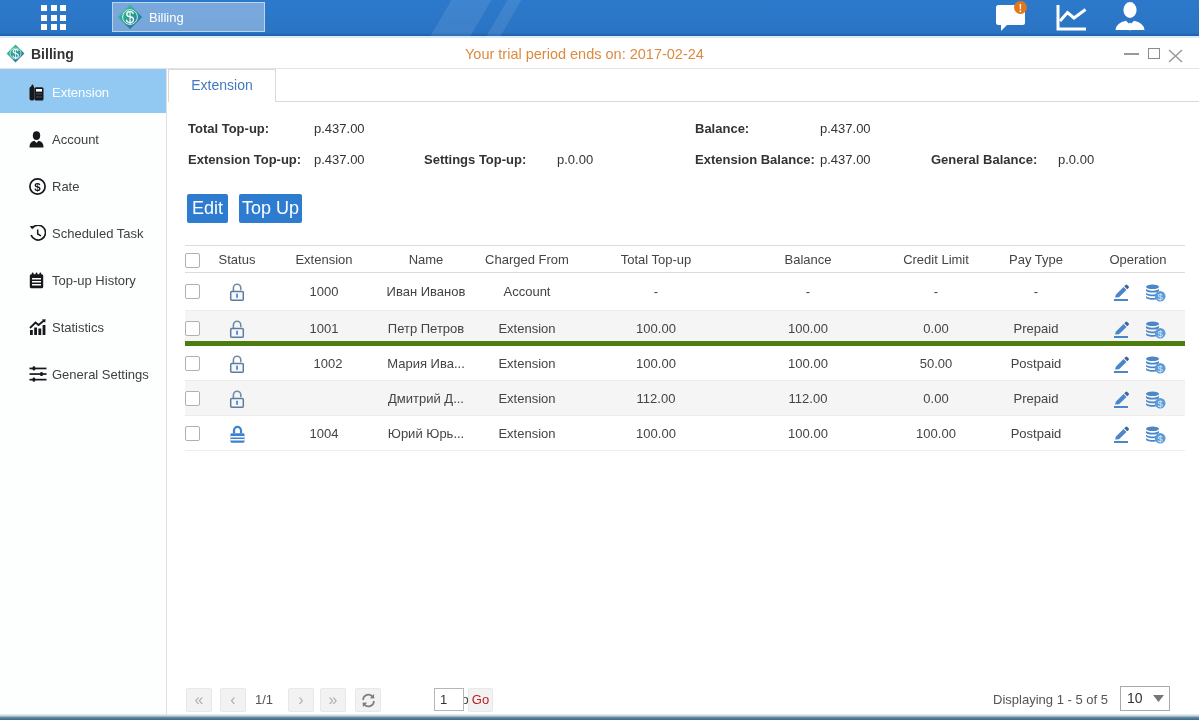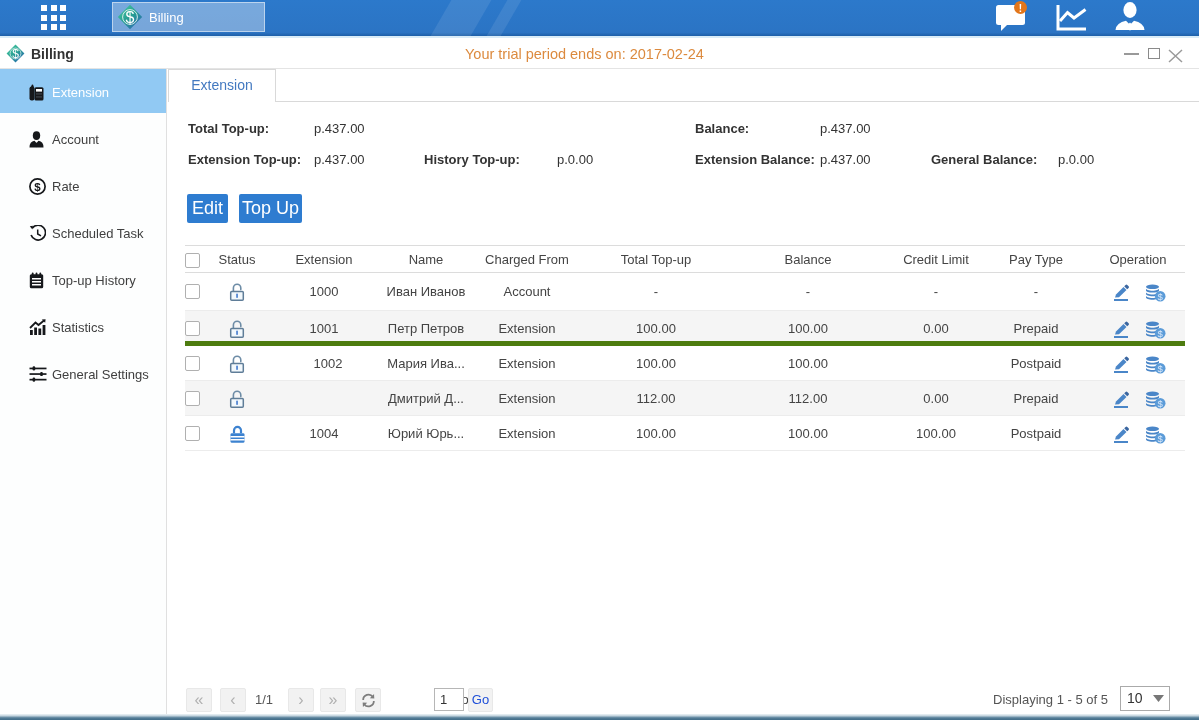--- a/index.html
+++ b/index.html
@@ -193,21 +193,21 @@
   <div class="tabsrow">
       <div class="tab">Extension</div>
     </div>
   <div class="stats">
     <div class="stat" style="left:20px; top:19px;"><b>Total Top-up:</b></div>
     <div class="stat" style="left:146px; top:19px;">p.437.00</div>
     <div class="stat" style="left:527px; top:19px;"><b>Balance:</b></div>
     <div class="stat" style="left:652px; top:19px;">p.437.00</div>
     <div class="stat" style="left:20px; top:50px;"><b>Extension Top-up:</b></div>
     <div class="stat" style="left:146px; top:50px;">p.437.00</div>
-    <div class="stat" style="left:256px; top:50px;"><b>History Top-up:</b></div>
+    <div class="stat" style="left:256px; top:50px;"><b>Settings Top-up:</b></div>
     <div class="stat" style="left:389px; top:50px;">p.0.00</div>
     <div class="stat" style="left:527px; top:50px;"><b>Extension Balance:</b></div>
     <div class="stat" style="left:652px; top:50px;">p.437.00</div>
     <div class="stat" style="left:763px; top:50px;"><b>General Balance:</b></div>
     <div class="stat" style="left:890px; top:50px;">p.0.00</div>
   </div>
   <div class="btn" style="left:19px; top:125px; width:41px;">Edit</div>
   <div class="btn" style="left:71px; top:125px; width:63px;">Top Up</div>
 
   <div class="tbl" id="table">
@@ -286,20 +286,21 @@
 <div class="cell" style="left:-23px;width:150px;"><svg width="16" height="19" viewBox="0 0 16 19" style="vertical-align:middle">
             <path d="M4.4 8.5 L4.4 5 A3.7 3.7 0 0 1 11.8 5 L11.8 6.6" fill="none" stroke="#6d8ca6" stroke-width="1.6" stroke-linecap="round"></path>
             <rect x="1.7" y="8.5" width="12.6" height="8.8" rx="1" fill="#f2f8fc" stroke="#5f7d98" stroke-width="1.5"></rect>
             <rect x="7.2" y="10.6" width="1.7" height="4.4" rx="0.8" fill="#4a7fd0"></rect>
           </svg></div>
 <div class="cell" style="left:68px;width:150px;">1002</div>
 <div class="cell" style="left:166px;width:150px;">Мария Ива...</div>
 <div class="cell" style="left:267px;width:150px;">Extension</div>
 <div class="cell" style="left:396px;width:150px;">100.00</div>
 <div class="cell" style="left:548px;width:150px;">100.00</div>
+<div class="cell" style="left:676px;width:150px;">50.00</div>
 <div class="cell" style="left:776px;width:150px;">Postpaid</div>
 <div class="cell" style="left:878px;width:150px;"><span style="display:inline-block;margin-right:14px;"><svg width="20" height="18" viewBox="0 0 20 18" style="vertical-align:middle">
               <rect x="3" y="15" width="14" height="2" fill="#4a86c8"></rect>
               <path d="M4 13.5 L5 10.5 L12.5 3 L15.5 6 L8 13.2 Z" fill="#4a86c8"></path>
               <path d="M13.2 2.3 L14.6 0.9 A1.2 1.2 0 0 1 16.3 0.9 L17.6 2.2 A1.2 1.2 0 0 1 17.6 3.9 L16.2 5.3 Z" fill="#3a66a0"></path>
             </svg></span><span style="display:inline-block;"><svg width="21" height="18" viewBox="0 0 21 18" style="vertical-align:middle">
               <g fill="#4a86c8">
                 <ellipse cx="7.5" cy="2.8" rx="6.5" ry="2.3"></ellipse>
                 <path d="M1 4.6 c0 1.2 2.9 2.2 6.5 2.2 s6.5 -1 6.5 -2.2 v1.8 c0 1.2 -2.9 2.2 -6.5 2.2 s-6.5 -1 -6.5 -2.2 z"></path>
                 <path d="M1 8.2 c0 1.2 2.9 2.2 6.5 2.2 s6.5 -1 6.5 -2.2 v1.8 c0 1.2 -2.9 2.2 -6.5 2.2 s-6.5 -1 -6.5 -2.2 z"></path>
@@ -378,21 +379,21 @@
 <div class="pbtn" style="left:187px;color:#777;">
 <svg width="15" height="15" viewBox="0 0 16 15" style="margin-top:4px">
           <path d="M2.3 7 A5.7 5.7 0 0 1 12.6 3.6" fill="none" stroke="#7d7d7d" stroke-width="1.9"></path>
           <path d="M13.9 0.6 L14.2 5.4 L9.4 5.1 Z" fill="#7d7d7d"></path>
           <path d="M13.7 8 A5.7 5.7 0 0 1 3.4 11.4" fill="none" stroke="#7d7d7d" stroke-width="1.9"></path>
           <path d="M2.1 14.4 L1.8 9.6 L6.6 9.9 Z" fill="#7d7d7d"></path>
         </svg>
 </div>
 <div style="position:absolute;left:225px;top:0;line-height:26px;color:#444;margin-left:44px;">Go to</div>
 <div style="position:absolute;left:266px;top:1px;width:30px;height:23px;border:1px solid #b6b6b6;background:#fff;line-height:21px;padding-left:5px;color:#333;">1</div>
-<div class="pbtn" style="left:300px;width:25px;color:#1d4ed8;font-size:13px;">Go</div>
+<div class="pbtn" style="left:300px;width:25px;color:#b91c1c;font-size:13px;">Go</div>
 <div style="position:absolute;left:740px;top:0;width:200px;text-align:right;line-height:26px;color:#555;font-size:13px;">Displaying 1 - 5 of 5</div>
 <div style="position:absolute;left:952px;top:-1px;width:50px;height:25px;border:1px solid #aaa;background:#fff;">
   <span style="position:absolute;left:6px;top:0;line-height:23px;color:#333;font-size:14px;">10</span>
   <svg width="11" height="7" viewBox="0 0 11 7" style="position:absolute;right:5px;top:8px;">
           <path d="M0 0 L11 0 L5.5 7 Z" fill="#777"></path>
         </svg>
 </div>
 </div>
 </div>
 <div class="bottombar"></div>

